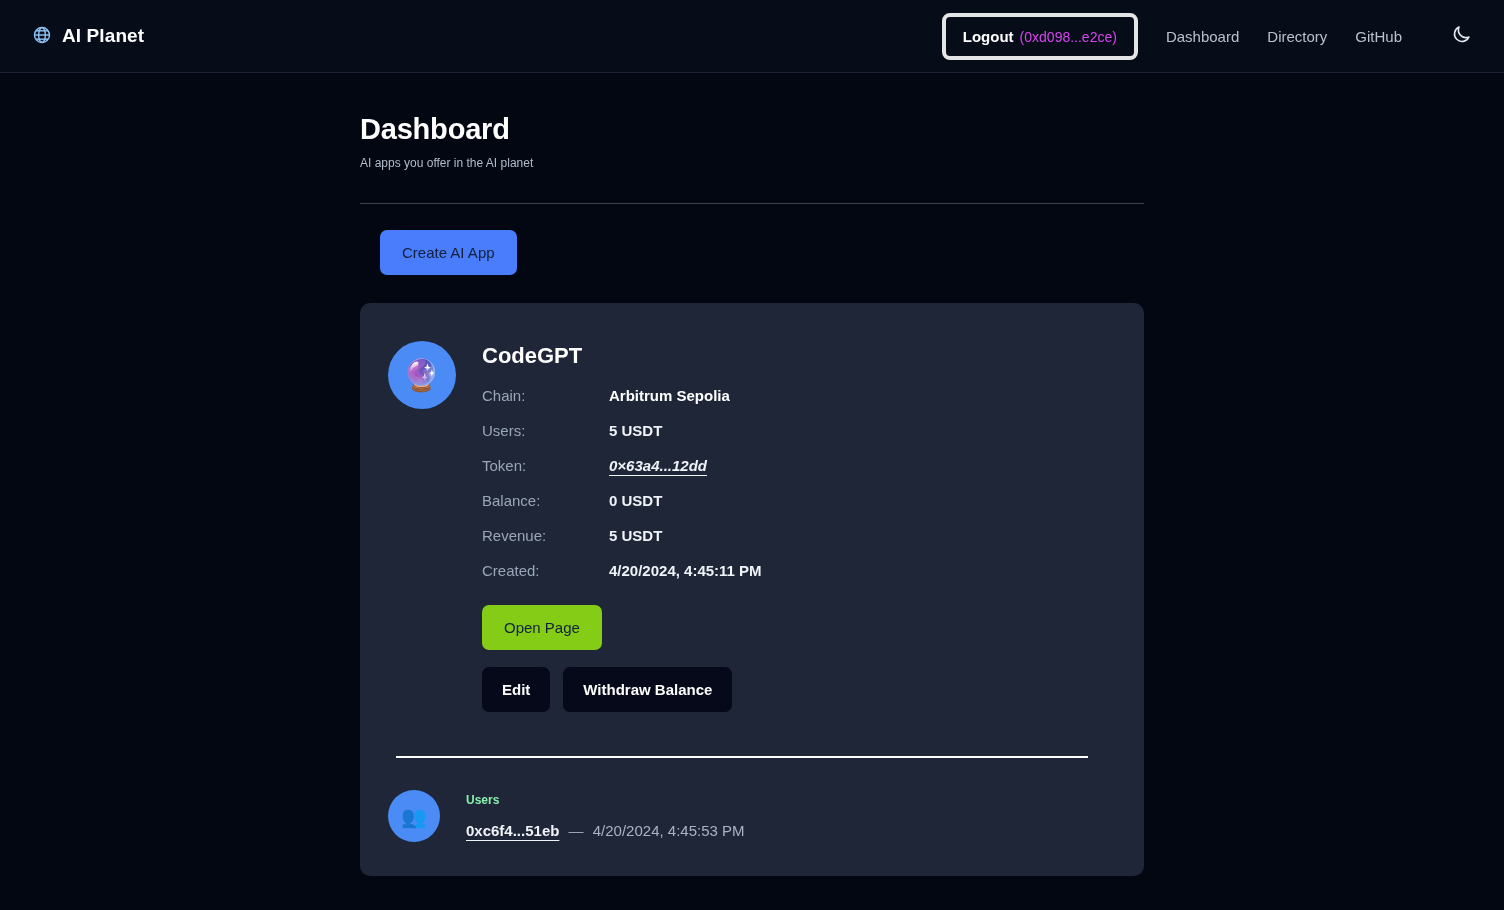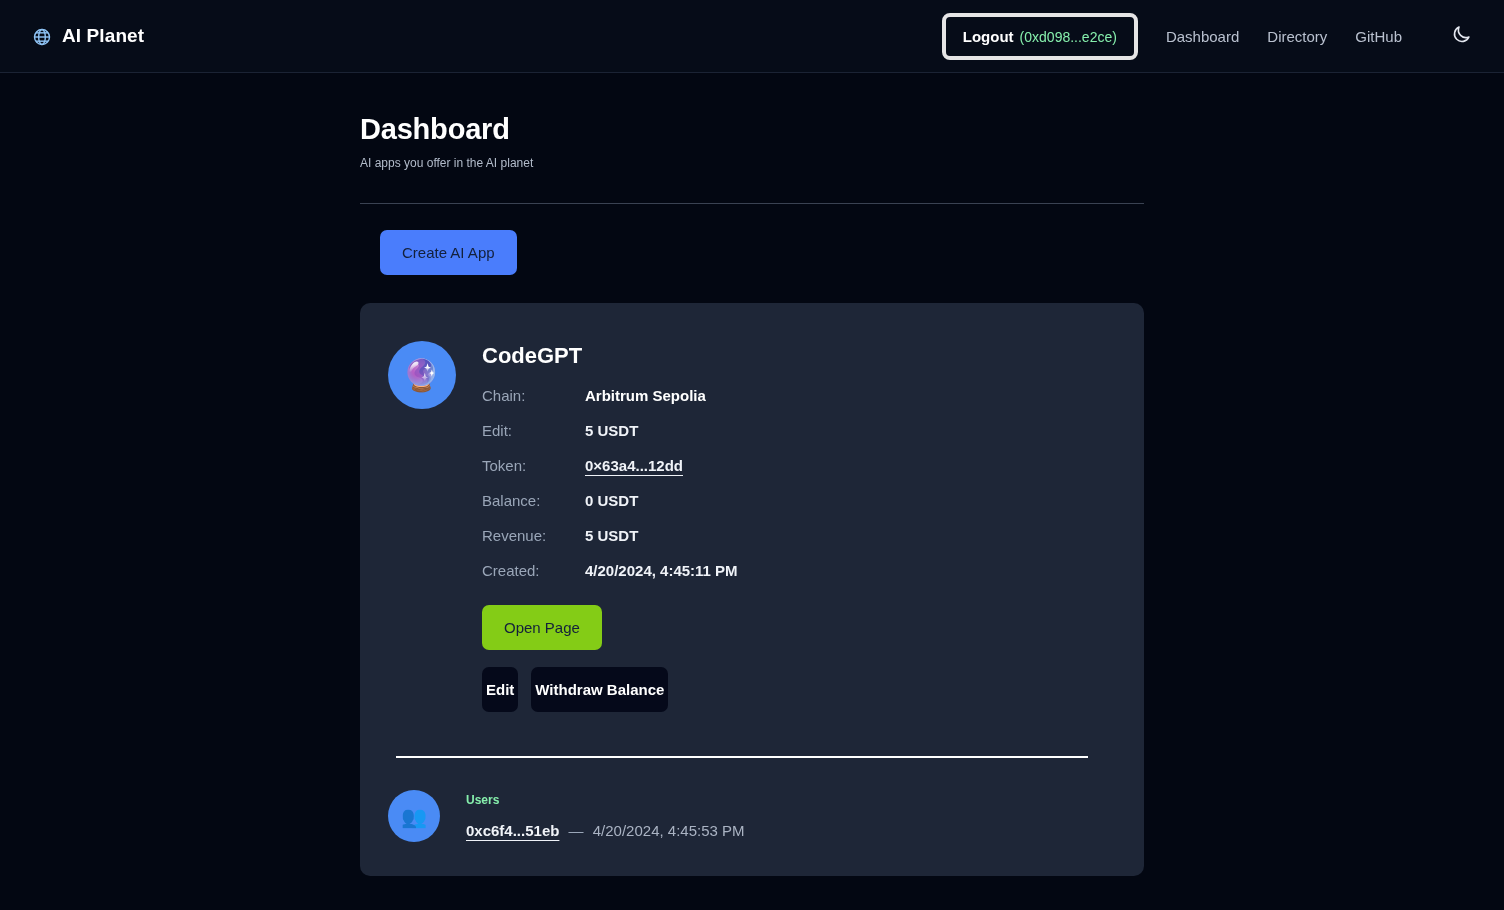--- a/index.html
+++ b/index.html
@@ -22,21 +22,21 @@
     height: 73px;
     background: #060c18;
     border-bottom: 1px solid #1b2334;
     display: flex;
     align-items: center;
     padding: 0 30px 0 32px;
   }
 
   .brand {
     display: flex;
-    align-items: flex-end;
+    align-items: flex-start;
     gap: 10px;
     cursor: pointer;
   }
   .brand-icon {
     width: 20px;
     height: 20px;
     display: block;
     color: #8fc4f5;
   }
   .brand-name {
@@ -64,21 +64,21 @@
     cursor: pointer;
     font-family: inherit;
   }
   .logout-label {
     font-size: 15px;
     font-weight: bold;
     color: #ffffff;
   }
   .logout-addr {
     font-size: 14px;
-    color: #86efac;
+    color: #d946ef;
   }
 
   .nav-link {
     font-size: 15px;
     color: #b9c1cf;
     text-decoration: none;
     cursor: pointer;
   }
 
   .theme-toggle {
@@ -165,40 +165,42 @@
     font-size: 22px;
     font-weight: bold;
     color: #ffffff;
     margin-bottom: 18px;
   }
 
   .meta-row {
     display: flex;
     align-items: flex-end;
     margin-bottom: 18px;
+    gap: 24px;
   }
   .meta-label {
     width: 103px;
     flex: 0 0 103px;
     font-size: 15px;
     color: #9aa6b8;
   }
   .meta-value {
     font-size: 15px;
     color: #f0f3f8;
     font-weight: bold;
   }
   .meta-value.plain { font-weight: bold; color: #ffffff; }
   .meta-link {
     font-size: 15px;
     font-weight: bold;
     color: #f0f3f8;
     text-decoration: underline;
     text-underline-offset: 4px;
     cursor: pointer;
+    font-style: italic;
   }
 
   .action-row { margin-top: 26px; }
   .open-btn {
     background: #84cc16;
     color: #13203b;
     border: none;
     border-radius: 7px;
     font-size: 15px;
     font-family: inherit;
@@ -212,21 +214,21 @@
     gap: 13px;
   }
   .dark-btn {
     background: #05091a;
     color: #ffffff;
     border: none;
     border-radius: 7px;
     font-size: 15px;
     font-weight: bold;
     font-family: inherit;
-    padding: 14px 4px;
+    padding: 14px 20px;
     cursor: pointer;
   }
 
   .hr-bright {
     height: 2px;
     background: #ffffff;
     margin: 44px 28px 0 8px;
   }
 
   
@@ -324,21 +326,21 @@
 
         <div class="app-body">
           <div class="app-name">CodeGPT</div>
 
           <div class="meta-row">
             <span class="meta-label">Chain:</span>
             <span class="meta-value plain">Arbitrum Sepolia</span>
           </div>
 
           <div class="meta-row">
-            <span class="meta-label">Edit:</span>
+            <span class="meta-label">Users:</span>
             <span class="meta-value">5 USDT</span>
           </div>
 
           <div class="meta-row">
             <span class="meta-label">Token:</span>
             <a class="meta-link">0×63a4...12dd</a>
           </div>
 
           <div class="meta-row">
             <span class="meta-label">Balance:</span>

